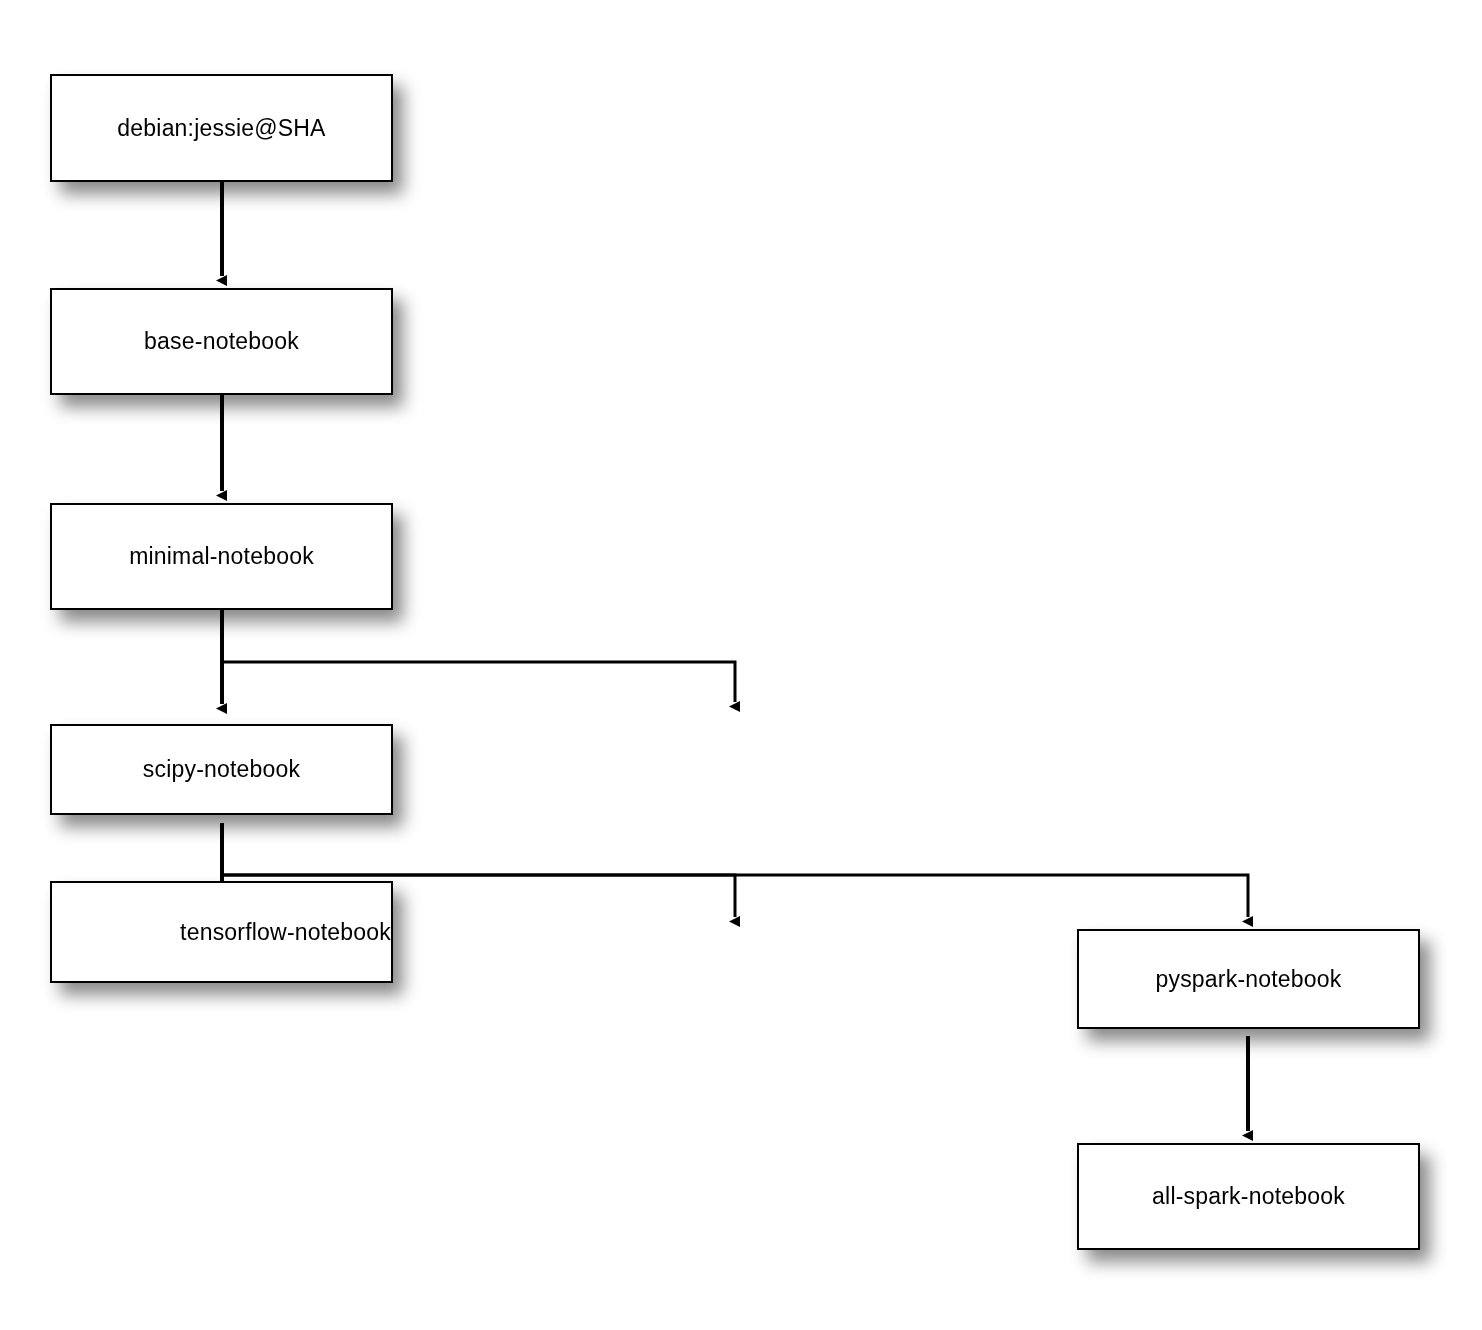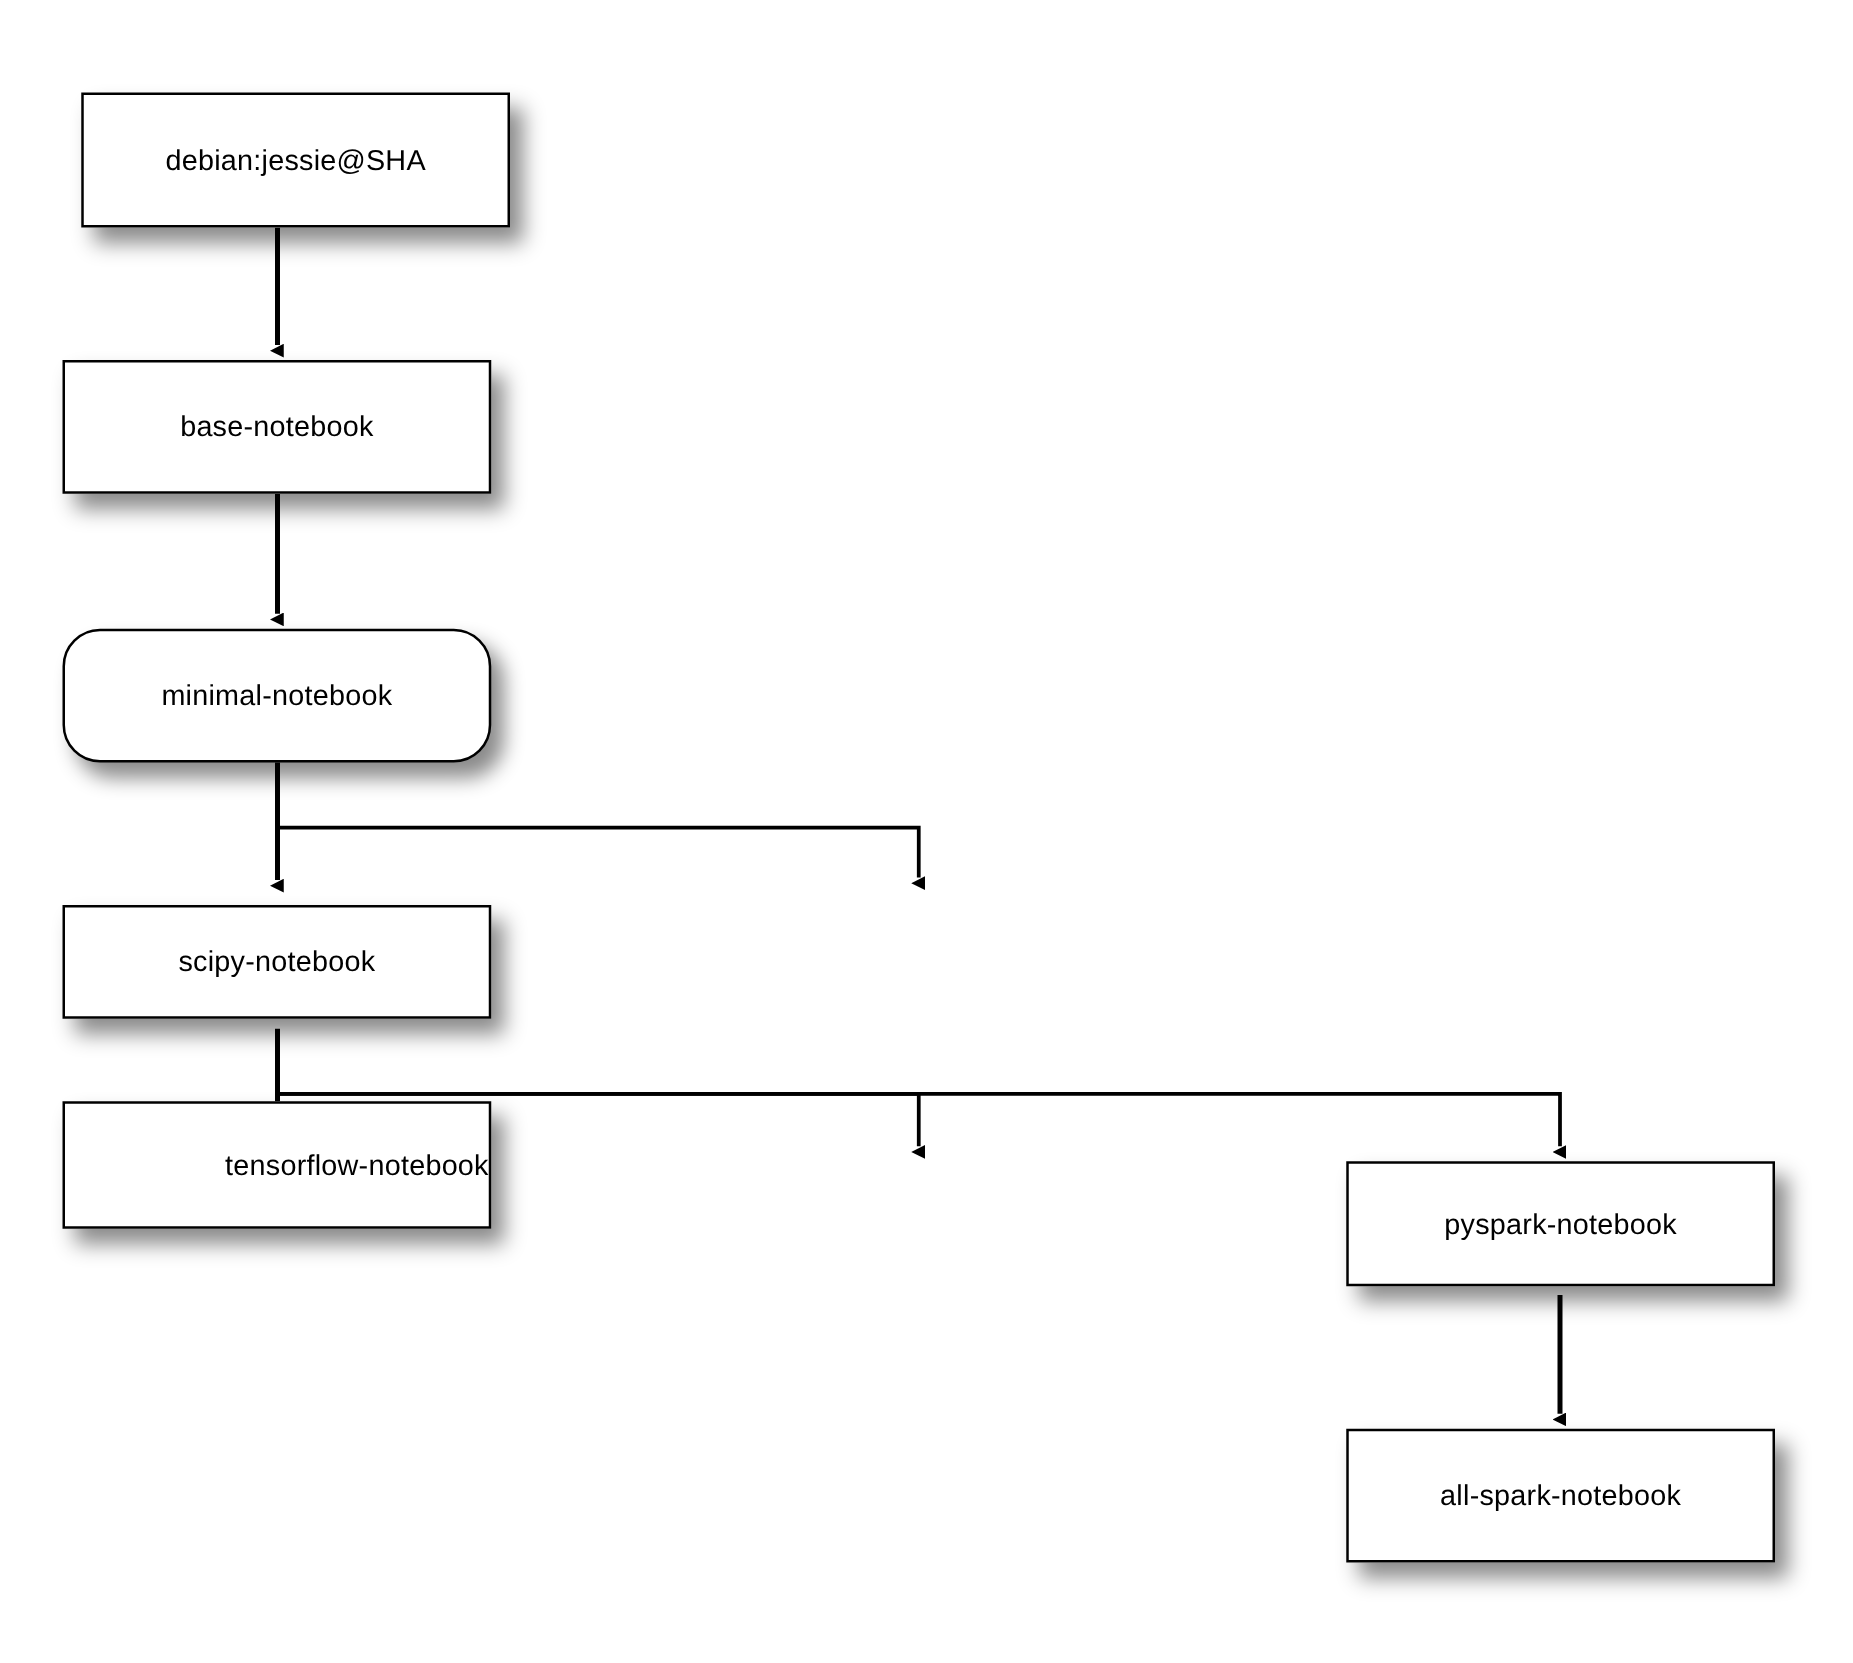--- a/index.html
+++ b/index.html
@@ -86,29 +86,29 @@
 
     <g>
       <path d="M222,875 L1248,875 L1248,917" stroke="#000000" stroke-width="3" fill="none" marker-end="url(#arrowhead)"></path>
     </g>
 
     <g>
       <path d="M1248,1036 L1248,1131" stroke="#000000" stroke-width="4" fill="none" marker-end="url(#arrowhead)"></path>
     </g>
   </svg>
 
-  <div class="node" style="left:65px; top:74px; width:343px; height:108px;">
+  <div class="node" style="left:50px; top:74px; width:343px; height:108px;">
     <span class="node-label">debian:jessie@SHA</span>
   </div>
 
   <div class="node" style="left:50px; top:288px; width:343px; height:107px;">
     <span class="node-label">base-notebook</span>
   </div>
 
-  <div class="node" style="left:50px; top:503px; width:343px; height:107px;border-radius:30px;">
+  <div class="node" style="left:50px; top:503px; width:343px; height:107px;">
     <span class="node-label">minimal-notebook</span>
   </div>
 
   <div class="node" style="left:50px; top:724px; width:343px; height:91px;">
     <span class="node-label">scipy-notebook</span>
   </div>
 
 
   <div class="node" style="left:50px; top:881px; width:343px; height:102px;justify-content:flex-end;">
     <span class="node-label">tensorflow-notebook</span>

